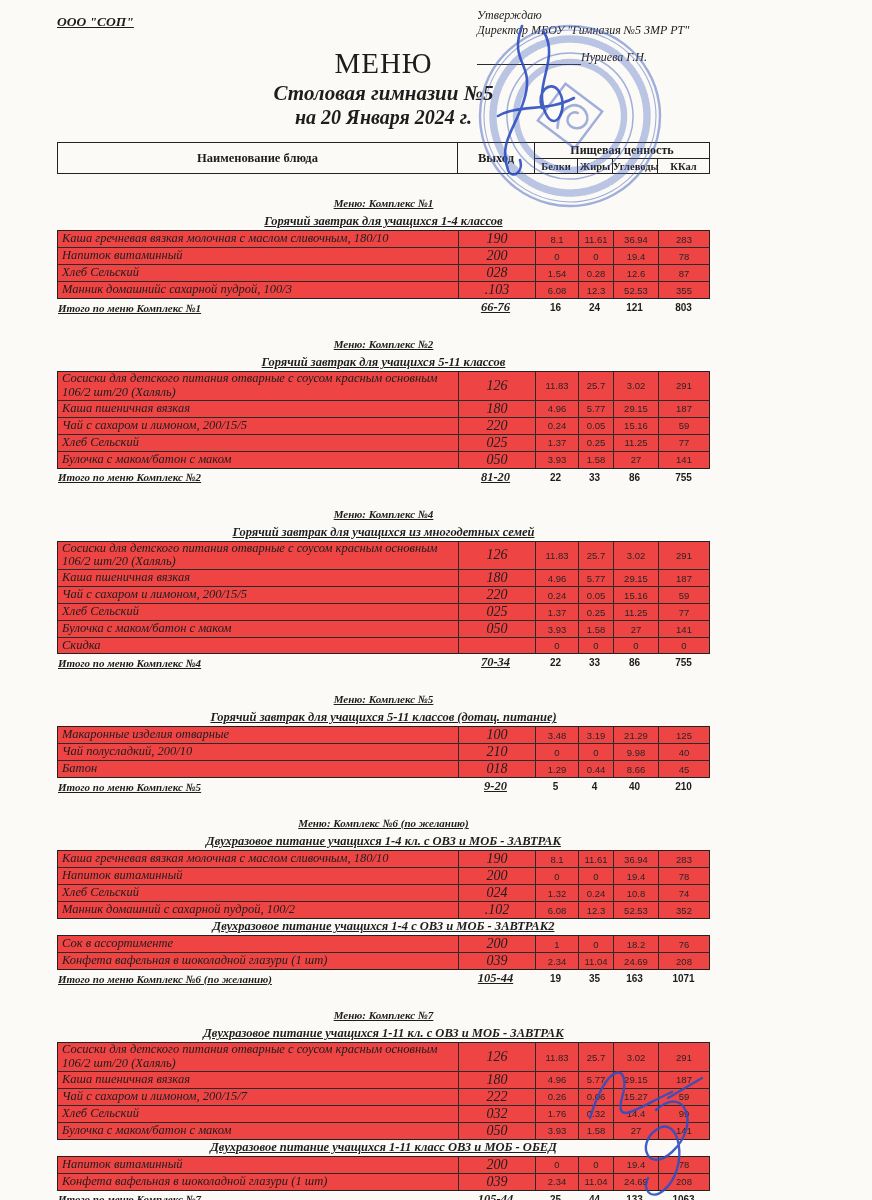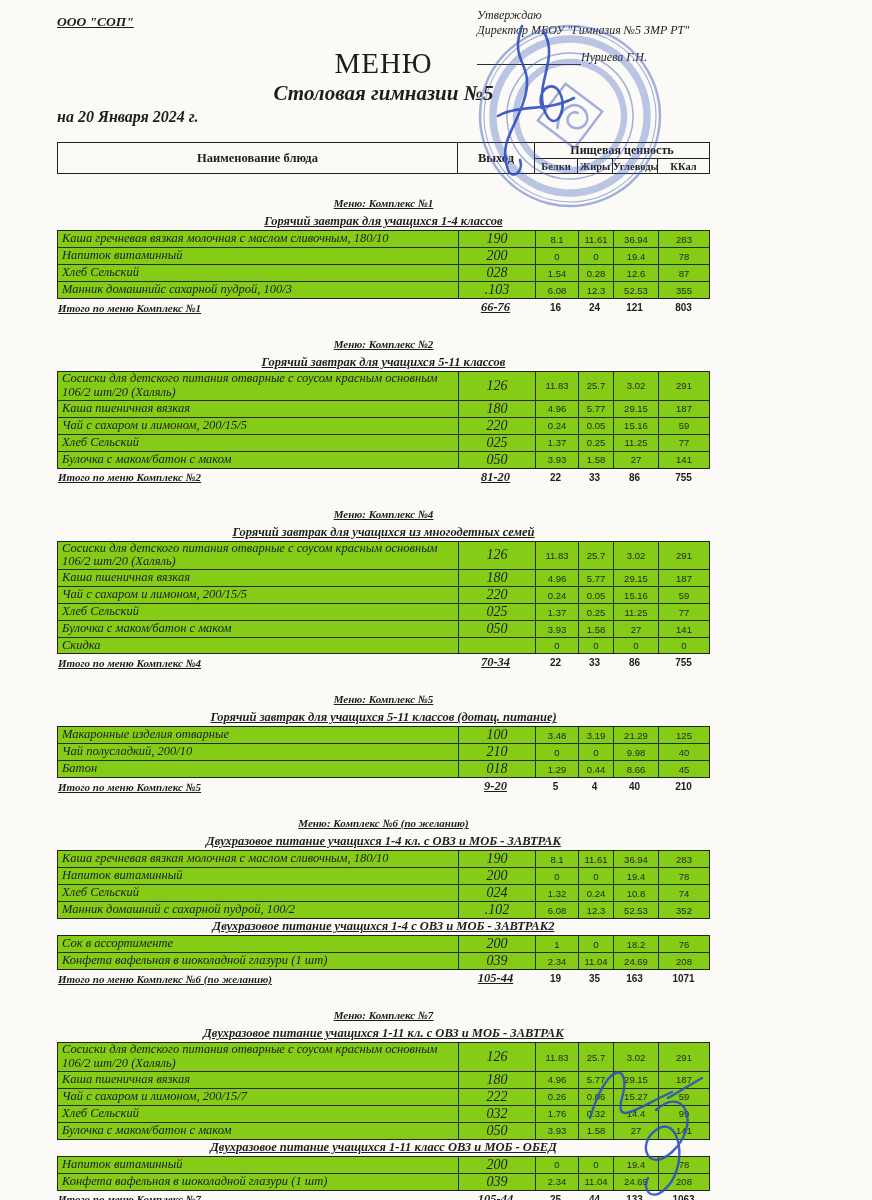--- a/index.html
+++ b/index.html
@@ -12,33 +12,33 @@
 
   
   .top-header{position:relative;height:142px;}
   .org{position:absolute;left:0;top:14px;font-weight:bold;font-style:italic;font-size:13.5px;text-decoration:underline;}
   .approve{position:absolute;left:420px;top:8px;width:250px;font-style:italic;font-size:12px;line-height:14.5px;}
   .approve-row{margin-top:13px;display:flex;align-items:flex-end;}
   .approve-underline{display:inline-block;width:104px;border-bottom:1.2px solid #2b2b2b;height:13px;}
   .approve-name{}
   .doc-title{text-align:center;padding-top:48px;font-size:29px;font-weight:normal;letter-spacing:1px;line-height:30px;}
   .doc-subtitle{text-align:center;font-size:21px;font-weight:bold;font-style:italic;margin-top:4px;line-height:23px;}
-  .doc-date{font-size:16px;font-weight:bold;font-style:italic;margin-top:3px;line-height:18px;}
+  .doc-date{text-align:center;font-size:20px;font-weight:bold;font-style:italic;margin-top:3px;line-height:18px;}
 
   
   table.head-table{width:653px;border-collapse:collapse;table-layout:fixed;}
   table.head-table td{border:1.6px solid #222;text-align:center;vertical-align:middle;padding:0;}
   .h-main{font-size:12.5px;font-weight:bold;height:30px;}
   .h-nutr{font-size:12px;font-weight:bold;height:14px;}
   .h-sub{font-size:10.5px;font-weight:bold;height:14px;}
 
   
   .section-title{text-align:center;font-size:11px;font-weight:bold;font-style:italic;text-decoration:underline;margin-top:20px;margin-bottom:2px;line-height:18px;}
   .block-subtitle{text-align:center;font-size:12.5px;font-weight:bold;font-style:italic;text-decoration:underline;margin-bottom:1px;line-height:15px;}
-  .mtable{border:1.7px solid #222;background:#84cc16;}
+  .mtable{border:1.7px solid #222;background:#ef4444;}
   .mrow{display:grid;grid-template-columns:400px 77px 43px 35px 45px auto;}
   .mrow + .mrow{border-top:1.3px solid #2b2b2b;}
   .cell{display:flex;align-items:center;justify-content:center;min-height:15.2px;border-left:1.3px solid #2b2b2b;}
   .cell.name{border-left:none;justify-content:flex-start;padding:0 4px;font-style:italic;font-size:12.5px;line-height:13.8px;}
   .cell.out{font-style:italic;font-size:14px;}
   .cell.val{font-family:"Liberation Sans", sans-serif;font-size:9.5px;color:#262626;}
   .total-row{display:grid;grid-template-columns:400px 77px 43px 35px 45px auto;margin-top:1px;height:15px;align-items:center;}
   .total-label{font-weight:bold;font-style:italic;font-size:11px;text-decoration:underline;padding-left:1px;}
   .total-out{text-align:center;font-weight:bold;font-style:italic;font-size:12.5px;}
   .total-out span{text-decoration:underline;}

